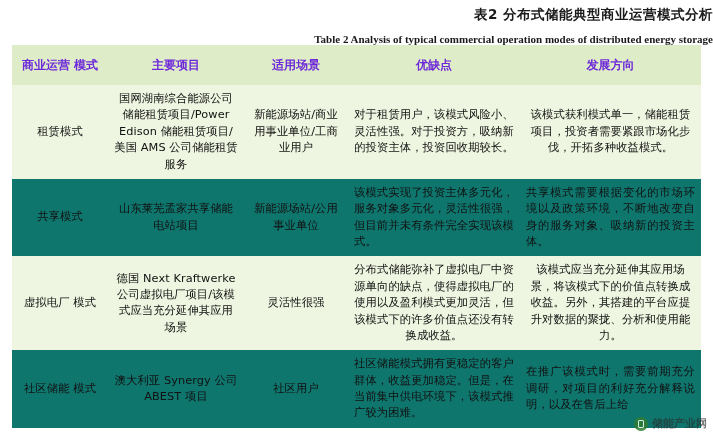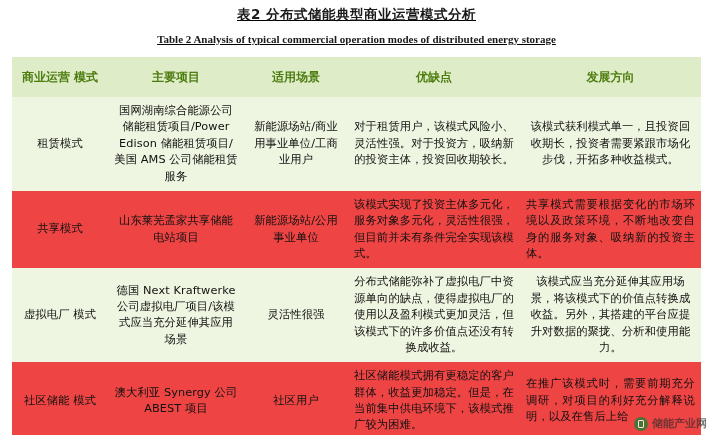--- a/index.html
+++ b/index.html
@@ -14,48 +14,47 @@
     overflow: hidden;
     position: relative;
   }
   .page {
     width: 713px;
     height: 435px;
     position: relative;
     box-sizing: border-box;
   }
   .title-block {
-    text-align: center;
+    text-align: right;
     padding-top: 6px;
-    text-decoration: underline;
   }
   .title-cn {
     font-size: 13.5px;
     font-weight: bold;
     color: #1a1a1a;
     font-family: "DejaVu Sans", sans-serif;
     letter-spacing: 0.5px;
   }
   .title-en {
     font-size: 11px;
     font-weight: bold;
     color: #1a1a1a;
     font-family: "Liberation Serif", serif;
     margin-top: 9px;
-    margin-bottom: 12px;
+    margin-bottom: 0;
   }
   table.data-table {
     border-collapse: collapse;
     width: 689px;
     margin-left: 12px;
     table-layout: fixed;
   }
   table.data-table thead th {
     background: #dfecc8;
-    color: #4d7c0f;
+    color: #6d28d9;
     font-size: 12px;
     font-weight: bold;
     font-family: "DejaVu Sans", sans-serif;
     text-align: center;
     vertical-align: middle;
     padding: 7px 4px;
     border: none;
     height: 40px;
     box-sizing: border-box;
   }
@@ -67,21 +66,21 @@
     padding: 6px 6px;
     border: none;
     line-height: 1.45;
     letter-spacing: 0.1px;
   }
   tbody tr.row-even td {
     background: #eef5e0;
     text-align: center;
   }
   tbody tr.row-odd td {
-    background: #ef4444;
+    background: #0f766e;
   }
   .col-mode {
     width: 96px;
     text-align: center;
   }
   .col-project {
     width: 136px;
     text-align: center;
   }
   .col-scene {
@@ -154,21 +153,21 @@
         <th class="col-pros">优缺点</th>
         <th class="col-dir">发展方向</th>
       </tr>
     </thead>
     <tbody>
       <tr class="row-even">
         <td class="col-mode">租赁模式</td>
         <td class="col-project">国网湖南综合能源公司储能租赁项目/Power Edison 储能租赁项目/美国 AMS 公司储能租赁服务</td>
         <td class="col-scene">新能源场站/商业用事业单位/工商业用户</td>
         <td class="col-pros">对于租赁用户，该模式风险小、灵活性强。对于投资方，吸纳新的投资主体，投资回收期较长。</td>
-        <td class="col-dir">该模式获利模式单一，且投资回收期长，投资者需要紧跟市场化步伐，开拓多种收益模式。</td>
+        <td class="col-dir">该模式获利模式单一，储能租赁项目，投资者需要紧跟市场化步伐，开拓多种收益模式。</td>
       </tr>
       <tr class="row-odd">
         <td class="col-mode">共享模式</td>
         <td class="col-project">山东莱芜孟家共享储能电站项目</td>
         <td class="col-scene">新能源场站/公用事业单位</td>
         <td class="col-pros">该模式实现了投资主体多元化，服务对象多元化，灵活性很强，但目前并未有条件完全实现该模式。</td>
         <td class="col-dir">共享模式需要根据变化的市场环境以及政策环境，不断地改变自身的服务对象、吸纳新的投资主体。</td>
       </tr>
       <tr class="row-even">
         <td class="col-mode">虚拟电厂

